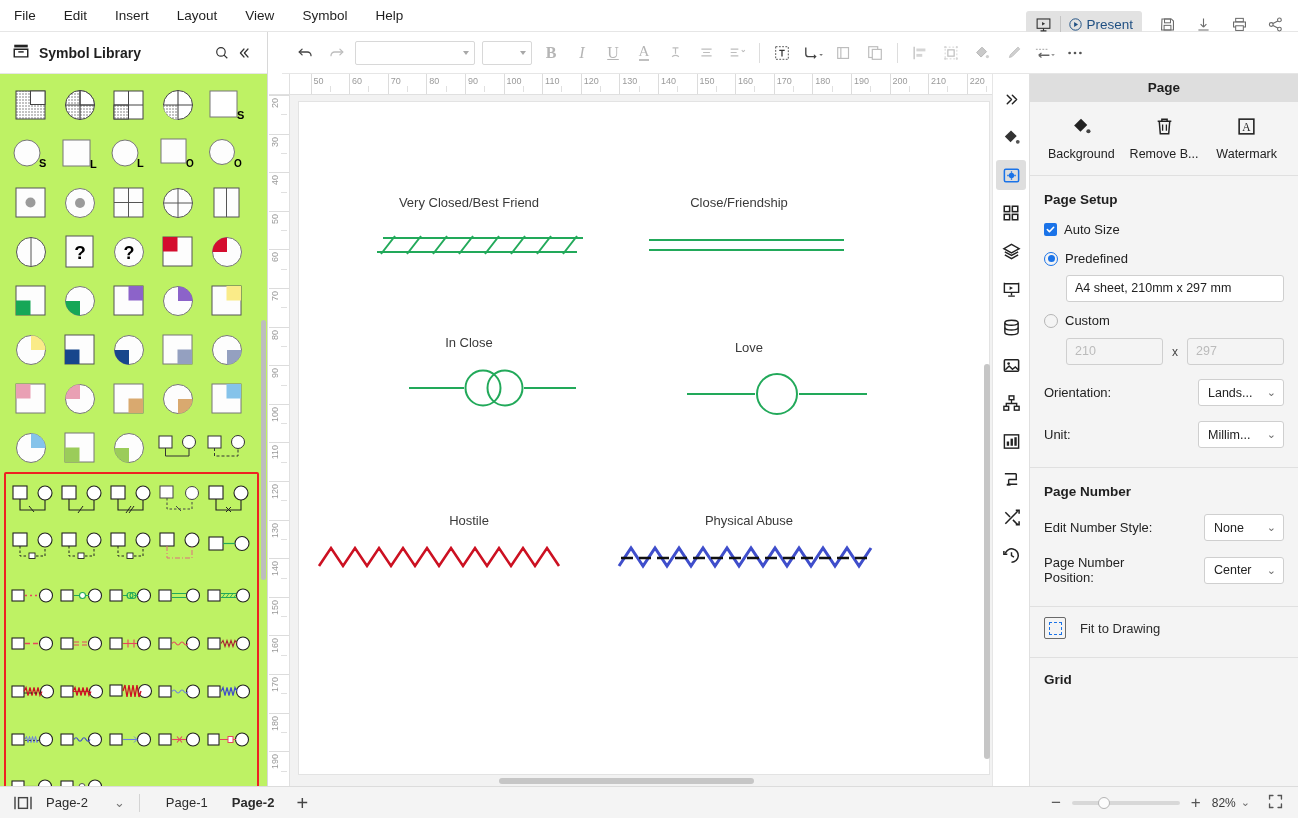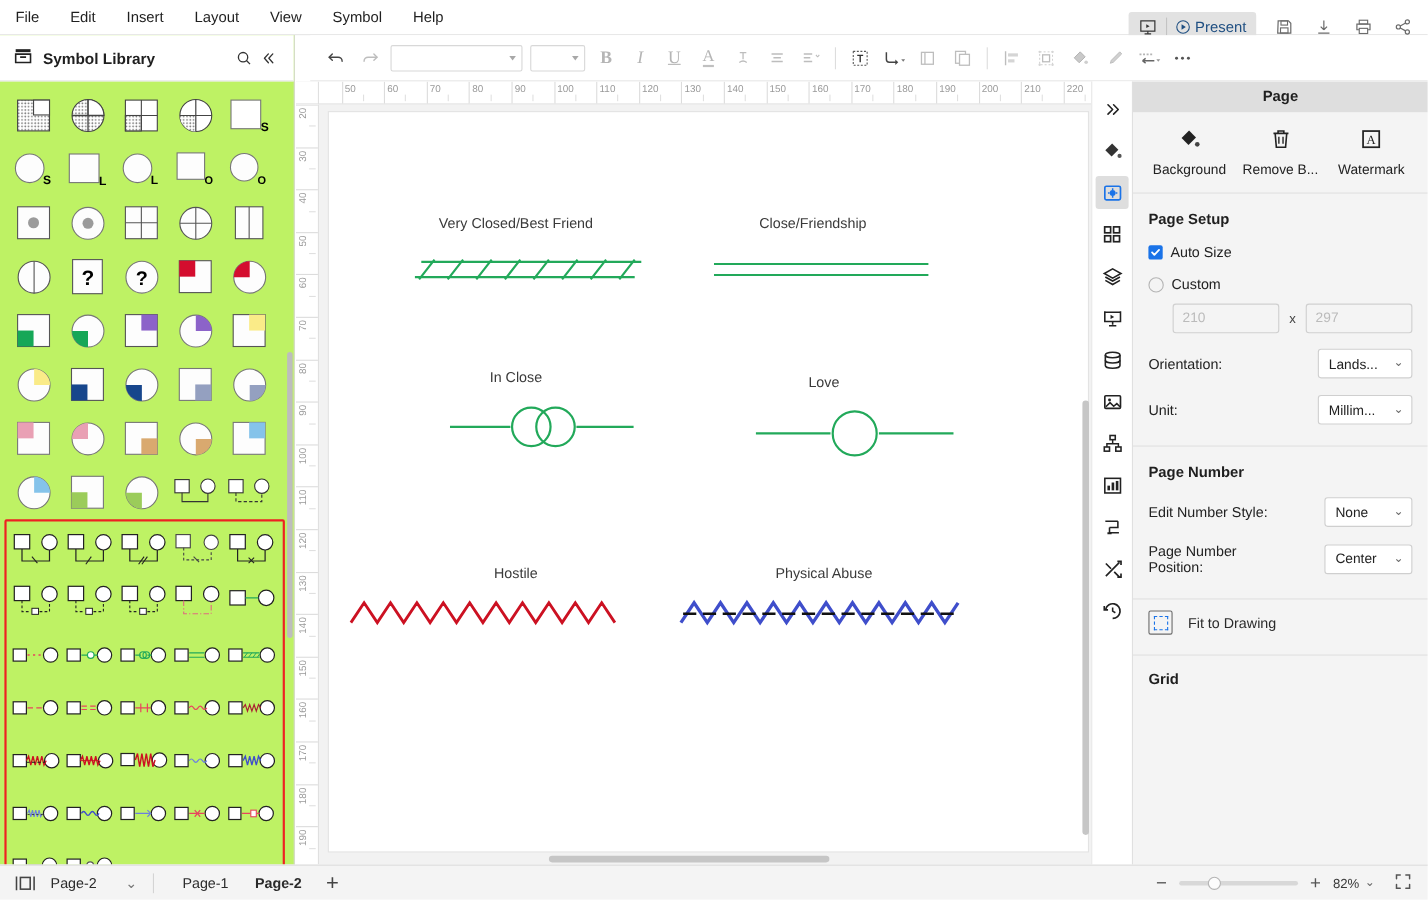--- a/index.html
+++ b/index.html
@@ -1250,20 +1250,29 @@
 
     <div class="rp-row">
       <span class="cb">
         <svg width="9" height="9" viewBox="0 0 10 10">
             <path d="M1.5 5l2.3 2.5L8.5 2.5" stroke="#fff" stroke-width="1.8" fill="none" stroke-linecap="round" stroke-linejoin="round"></path>
           </svg>
       </span>
       <span>Auto Size</span>
     </div>
 
+    <div class="rp-row" style="padding-top:9px;">
+      <span class="rb">
+          <i></i>
+        </span>
+      <span>Predefined</span>
+    </div>
+    <div style="padding:4px 14px 2px 36px;">
+      <div class="txtfield">A4 sheet, 210mm x 297 mm</div>
+    </div>
 
     <div class="rp-row" style="padding-top:9px;">
       <span class="rb off"></span>
       <span>Custom</span>
     </div>
     <div style="display:flex;align-items:center;gap:9px;padding:5px 14px 2px 36px;">
       <div class="txtfield dim" style="flex:1;">210</div>
       <span style="font-size:12px;color:#444;">x</span>
       <div class="txtfield dim" style="flex:1;">297</div>
     </div>

